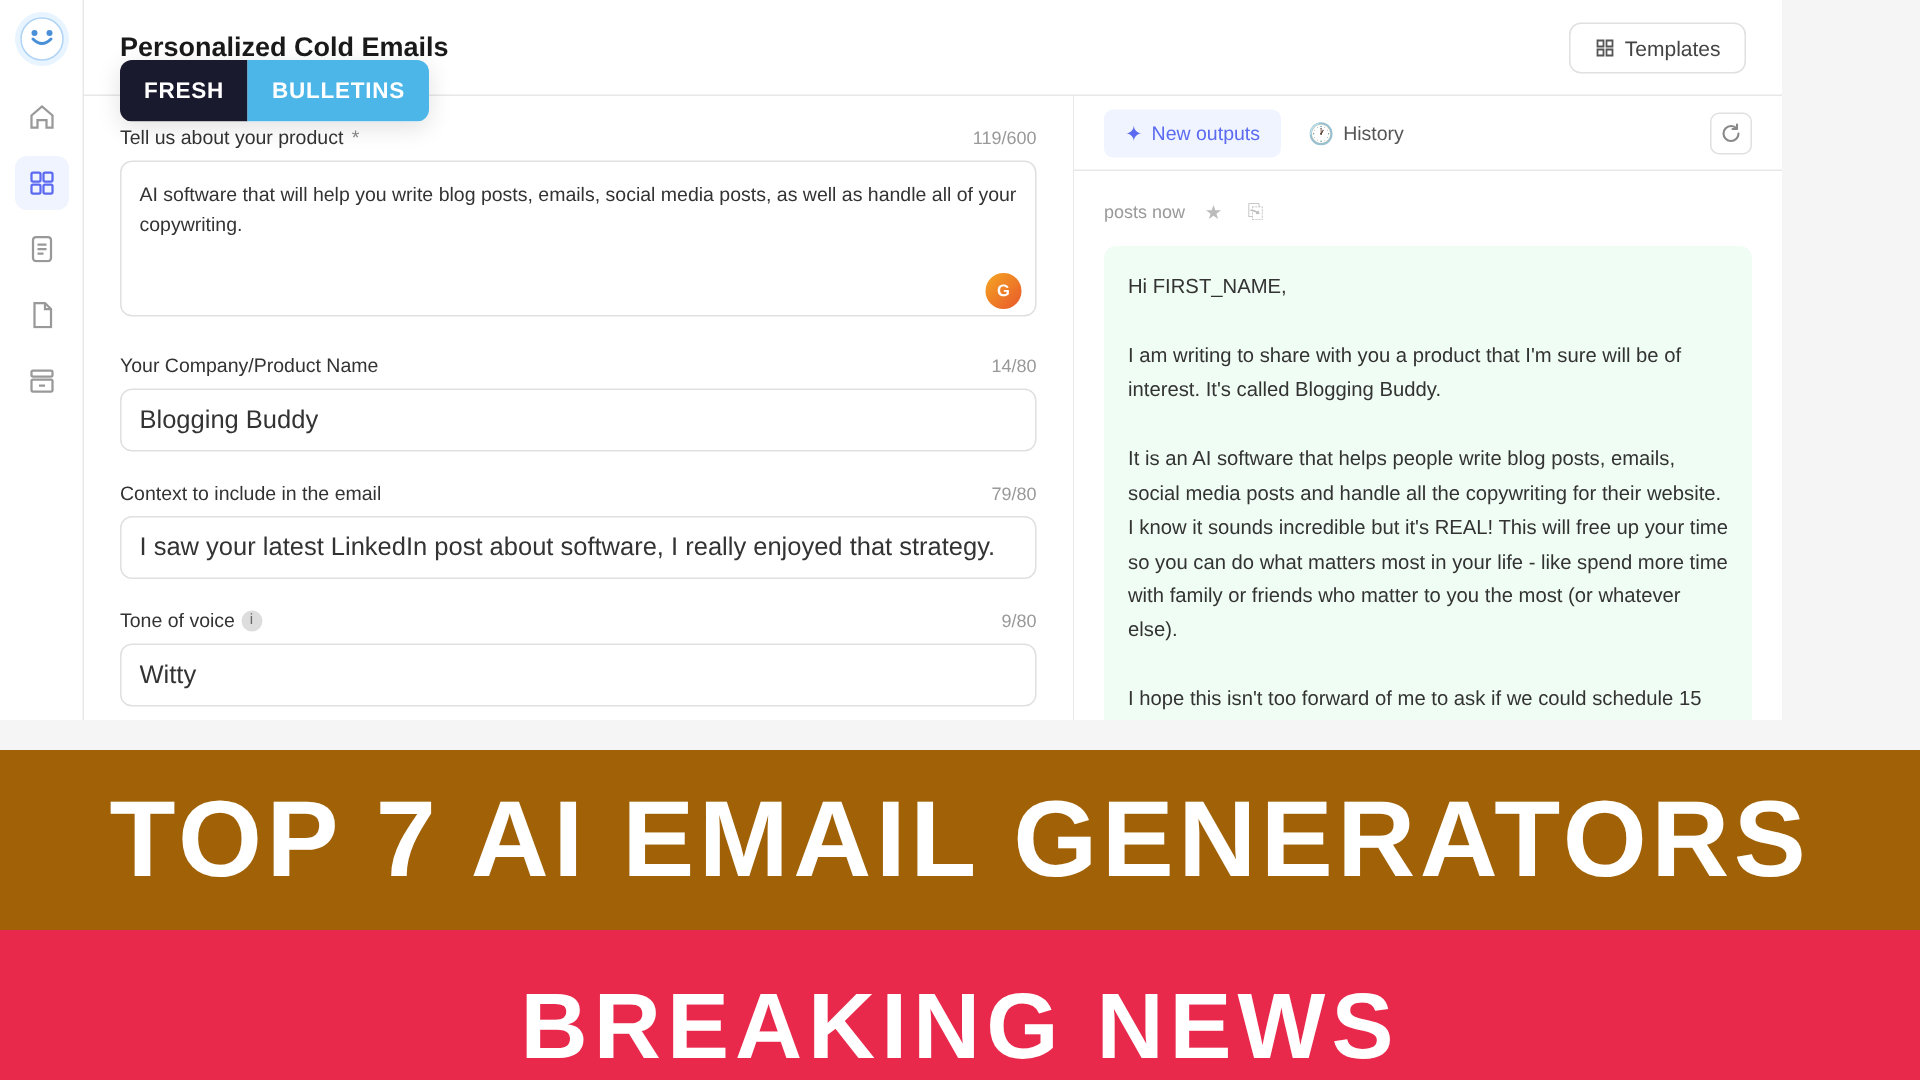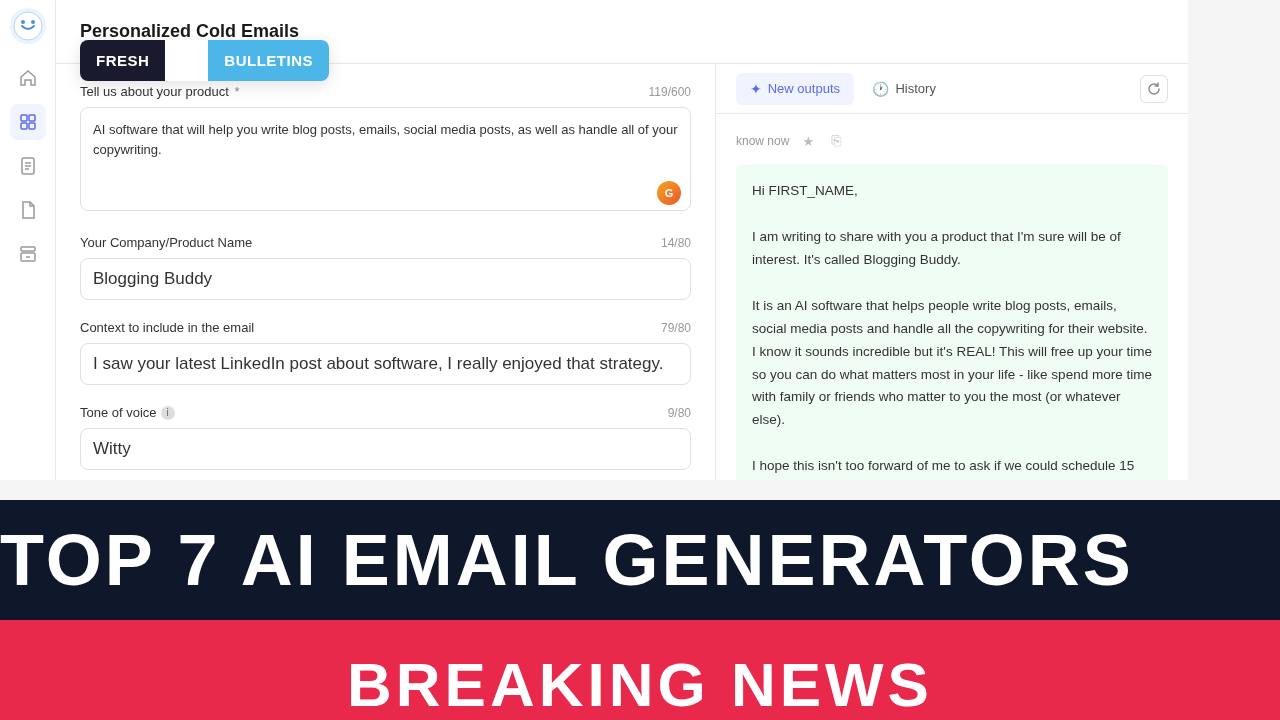--- a/index.html
+++ b/index.html
@@ -305,36 +305,36 @@
       letter-spacing: 0.5px;
     }
 
     .bulletins-label {
       background: #4db6e8;
       color: #fff;
       font-size: 15px;
       font-weight: 700;
       padding: 12px 16px;
       letter-spacing: 0.5px;
-      margin-left: 43px;
     }
 
     
     .bottom-section {
       position: absolute;
       bottom: 0;
       left: 0;
       width: 1280px;
     }
 
     .banner-top {
-      background: #0f172a;
+      background: #a16207;
       height: 120px;
       display: flex;
       align-items: center;
+      justify-content: center;
     }
 
     .banner-top-text {
       font-size: 72px;
       font-weight: 900;
       color: #fff;
       letter-spacing: 3px;
       text-transform: uppercase;
       font-family: Arial Black, sans-serif;
     }
@@ -410,20 +410,26 @@
         <rect x="2" y="8" width="14" height="8" rx="1" stroke="#999" stroke-width="1.5" fill="none"></rect>
         <line x1="7" y1="12" x2="11" y2="12" stroke="#999" stroke-width="1.5"></line>
       </svg>
     </div>
   </div>
 
   <div class="main-content">
 
     <div class="header">
       <div class="header-title">Personalized Cold Emails</div>
+      <button class="templates-btn">
+        <svg width="14" height="14" viewBox="0 0 14 14" fill="none">
+          <path d="M2 2H6V6H2V2ZM8 2H12V6H8V2ZM2 8H6V12H2V8ZM8 8H12V12H8V8Z" stroke="#555" stroke-width="1.2" fill="none"></path>
+        </svg>
+        <span>Templates</span>
+      </button>
     </div>
 
     <div class="body-split">
 
       <div class="left-panel">
 
         <div class="form-group">
           <div class="form-label-row">
             <div class="form-label">
               <span>Tell us about your product</span>
@@ -479,21 +485,21 @@
           <div class="refresh-btn">
             <svg width="14" height="14" viewBox="0 0 14 14" fill="none">
               <path d="M12 7C12 9.76 9.76 12 7 12C4.24 12 2 9.76 2 7C2 4.24 4.24 2 7 2C8.5 2 9.85 2.65 10.8 3.7" stroke="#888" stroke-width="1.4" stroke-linecap="round"></path>
               <path d="M11 1V4H8" stroke="#888" stroke-width="1.4" stroke-linecap="round" stroke-linejoin="round"></path>
             </svg>
           </div>
         </div>
 
         <div class="output-content">
           <div class="output-meta">
-            <span class="output-timestamp">know now</span>
+            <span class="output-timestamp">posts now</span>
             <div class="output-actions">
               <div class="output-action-btn">★</div>
               <div class="output-action-btn">⎘</div>
             </div>
           </div>
           <div class="output-text">
             <p>Hi FIRST_NAME,</p>
             <br>
             <p>I am writing to share with you a product that I'm sure will be of interest. It's called Blogging Buddy.</p>
             <br>

